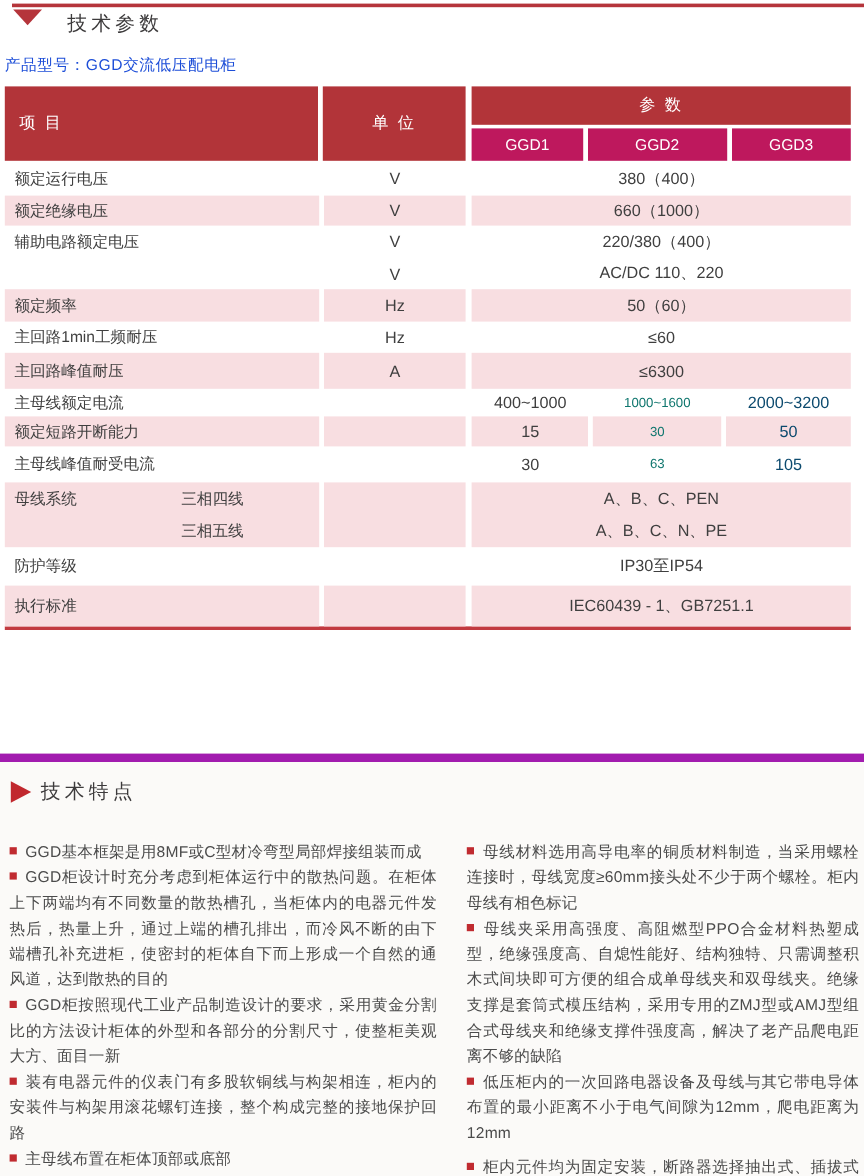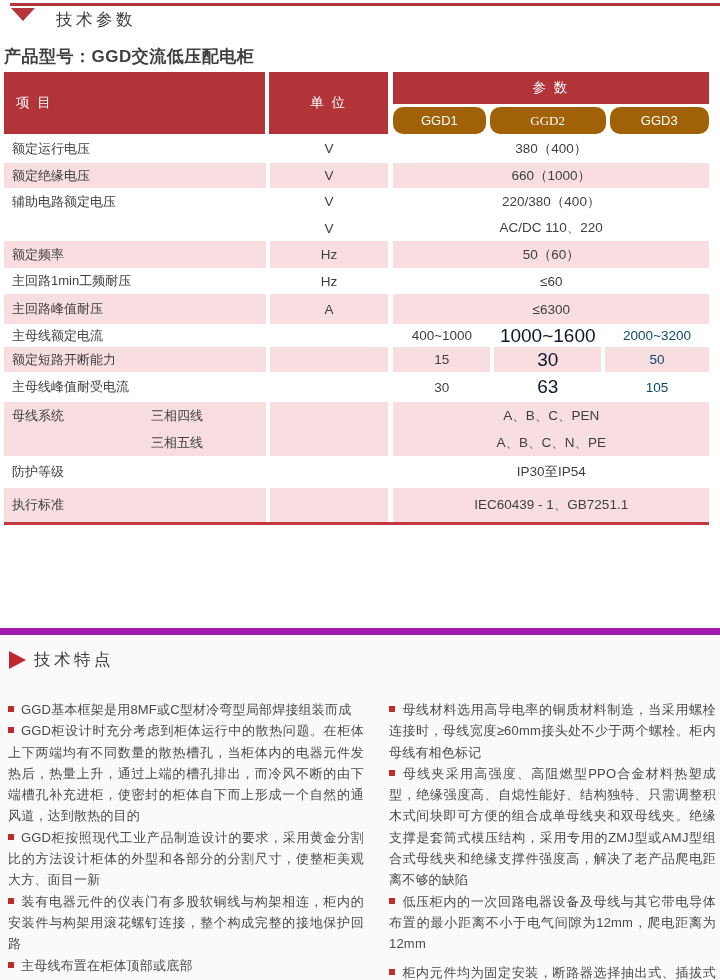--- a/index.html
+++ b/index.html
@@ -6,42 +6,42 @@
   body{
     width:720px;height:980px;position:relative;background:#ffffff;
     font-family:"Liberation Sans","DejaVu Sans",sans-serif;
     overflow:hidden;
   }
   
   .top-rule{position:absolute;left:10px;right:0;top:3px;height:3px;background:#b5353b;}
   .tri-down{position:absolute;left:11px;top:8px;width:0;height:0;
     border-left:12px solid transparent;border-right:12px solid transparent;border-top:13px solid #b5353b;}
   .title-main{position:absolute;left:56px;top:9px;font-size:16.5px;color:#3d3b3c;letter-spacing:3.5px;}
-  .product-line{position:absolute;left:4px;top:45px;font-size:17px;font-weight:bold;color:#404040;letter-spacing:0.5px;}
+  .product-line{position:absolute;left:4px;top:45px;font-size:13px;font-weight:normal;color:#1d4ed8;letter-spacing:0.5px;}
 
   
   .ptable{position:absolute;left:4px;top:72px;width:705px;}
   .t-row{display:flex;}
   .cell{box-sizing:border-box;}
   .c-label{width:262px;padding-left:8px;display:flex;align-items:center;font-size:13px;color:#3f3f3f;}
   .c-unit{width:119px;margin-left:4px;display:flex;align-items:center;justify-content:center;font-size:13.5px;color:#3f3f3f;}
   .c-merged{width:316px;margin-left:5px;display:flex;align-items:center;justify-content:center;font-size:13.5px;color:#3f3f3f;}
   .c-g1{width:97px;margin-left:5px;display:flex;align-items:center;justify-content:center;font-size:13.5px;color:#3f3f3f;}
-  .c-g2{width:107px;margin-left:4px;display:flex;align-items:center;justify-content:center;font-size:19px;color:#0f172a;}
+  .c-g2{width:107px;margin-left:4px;display:flex;align-items:center;justify-content:center;font-size:11px;color:#0f766e;}
   .c-g3{width:104px;margin-left:4px;display:flex;align-items:center;justify-content:center;font-size:13.5px;color:#0c4a6e;}
   .pink .cell{background:#f8dee1;}
   
   .hd .cell{background:#b23439;color:#ffffff;}
   .hd-left{width:262px;display:flex;align-items:center;padding-left:12px;font-size:13.5px;color:#fff;letter-spacing:2px;}
   .hd-unit{width:119px;margin-left:4px;display:flex;align-items:center;justify-content:center;font-size:13.5px;letter-spacing:2px;text-align:right;}
   .hd-right{width:316px;margin-left:5px;display:flex;flex-direction:column;}
   .hd-params{height:32px;display:flex;align-items:center;justify-content:center;font-size:13.5px;letter-spacing:2px;background:#b23439;color:#fff;}
   .hd-models{display:flex;margin-top:3px;height:27px;}
-  .hd-m{display:flex;align-items:center;justify-content:center;font-size:13px;background:#a16207;color:#fff;border-radius:10px;}
-  .hd-m1{width:97px;} .hd-m2{width:121px;margin-left:4px;font-family:Liberation Serif, serif;} .hd-m3{width:104px;margin-left:4px;}
+  .hd-m{display:flex;align-items:center;justify-content:center;font-size:13px;background:#be185d;color:#fff;}
+  .hd-m1{width:97px;} .hd-m2{width:121px;margin-left:4px;} .hd-m3{width:104px;margin-left:4px;}
   .t-bottom{height:3px;background:#c23a40;margin-top:0;}
   
   .busbar-label{position:relative;}
   .busbar-main{position:absolute;left:8px;top:0;height:27px;line-height:27px;}
   .busbar-subs{position:absolute;left:147px;top:0;}
   .busbar-subs div{height:27px;line-height:27px;}
   .busbar-vals{flex-direction:column;justify-content:center;}
   .busbar-vals div{height:27px;line-height:27px;}
 
   

